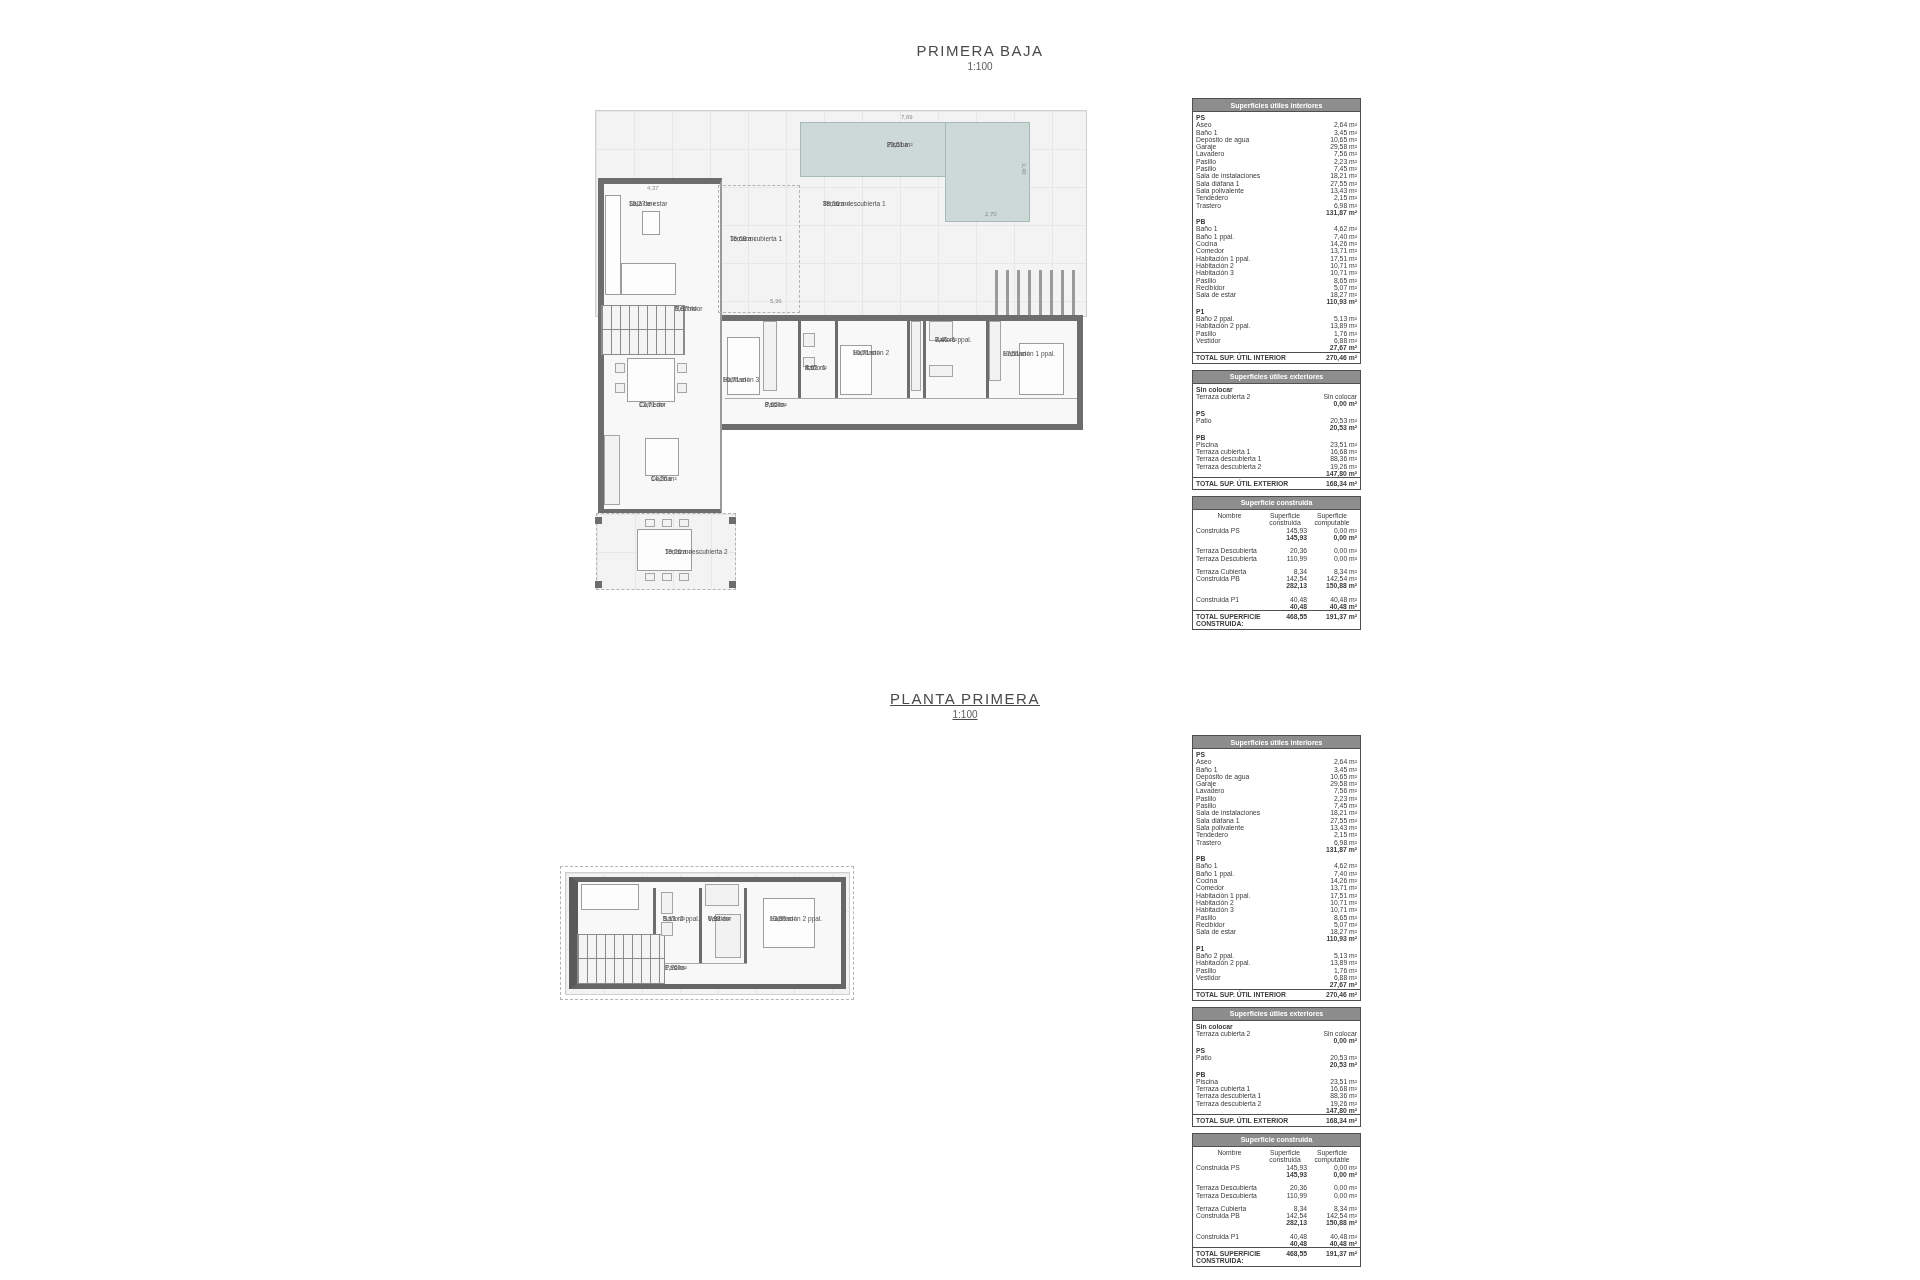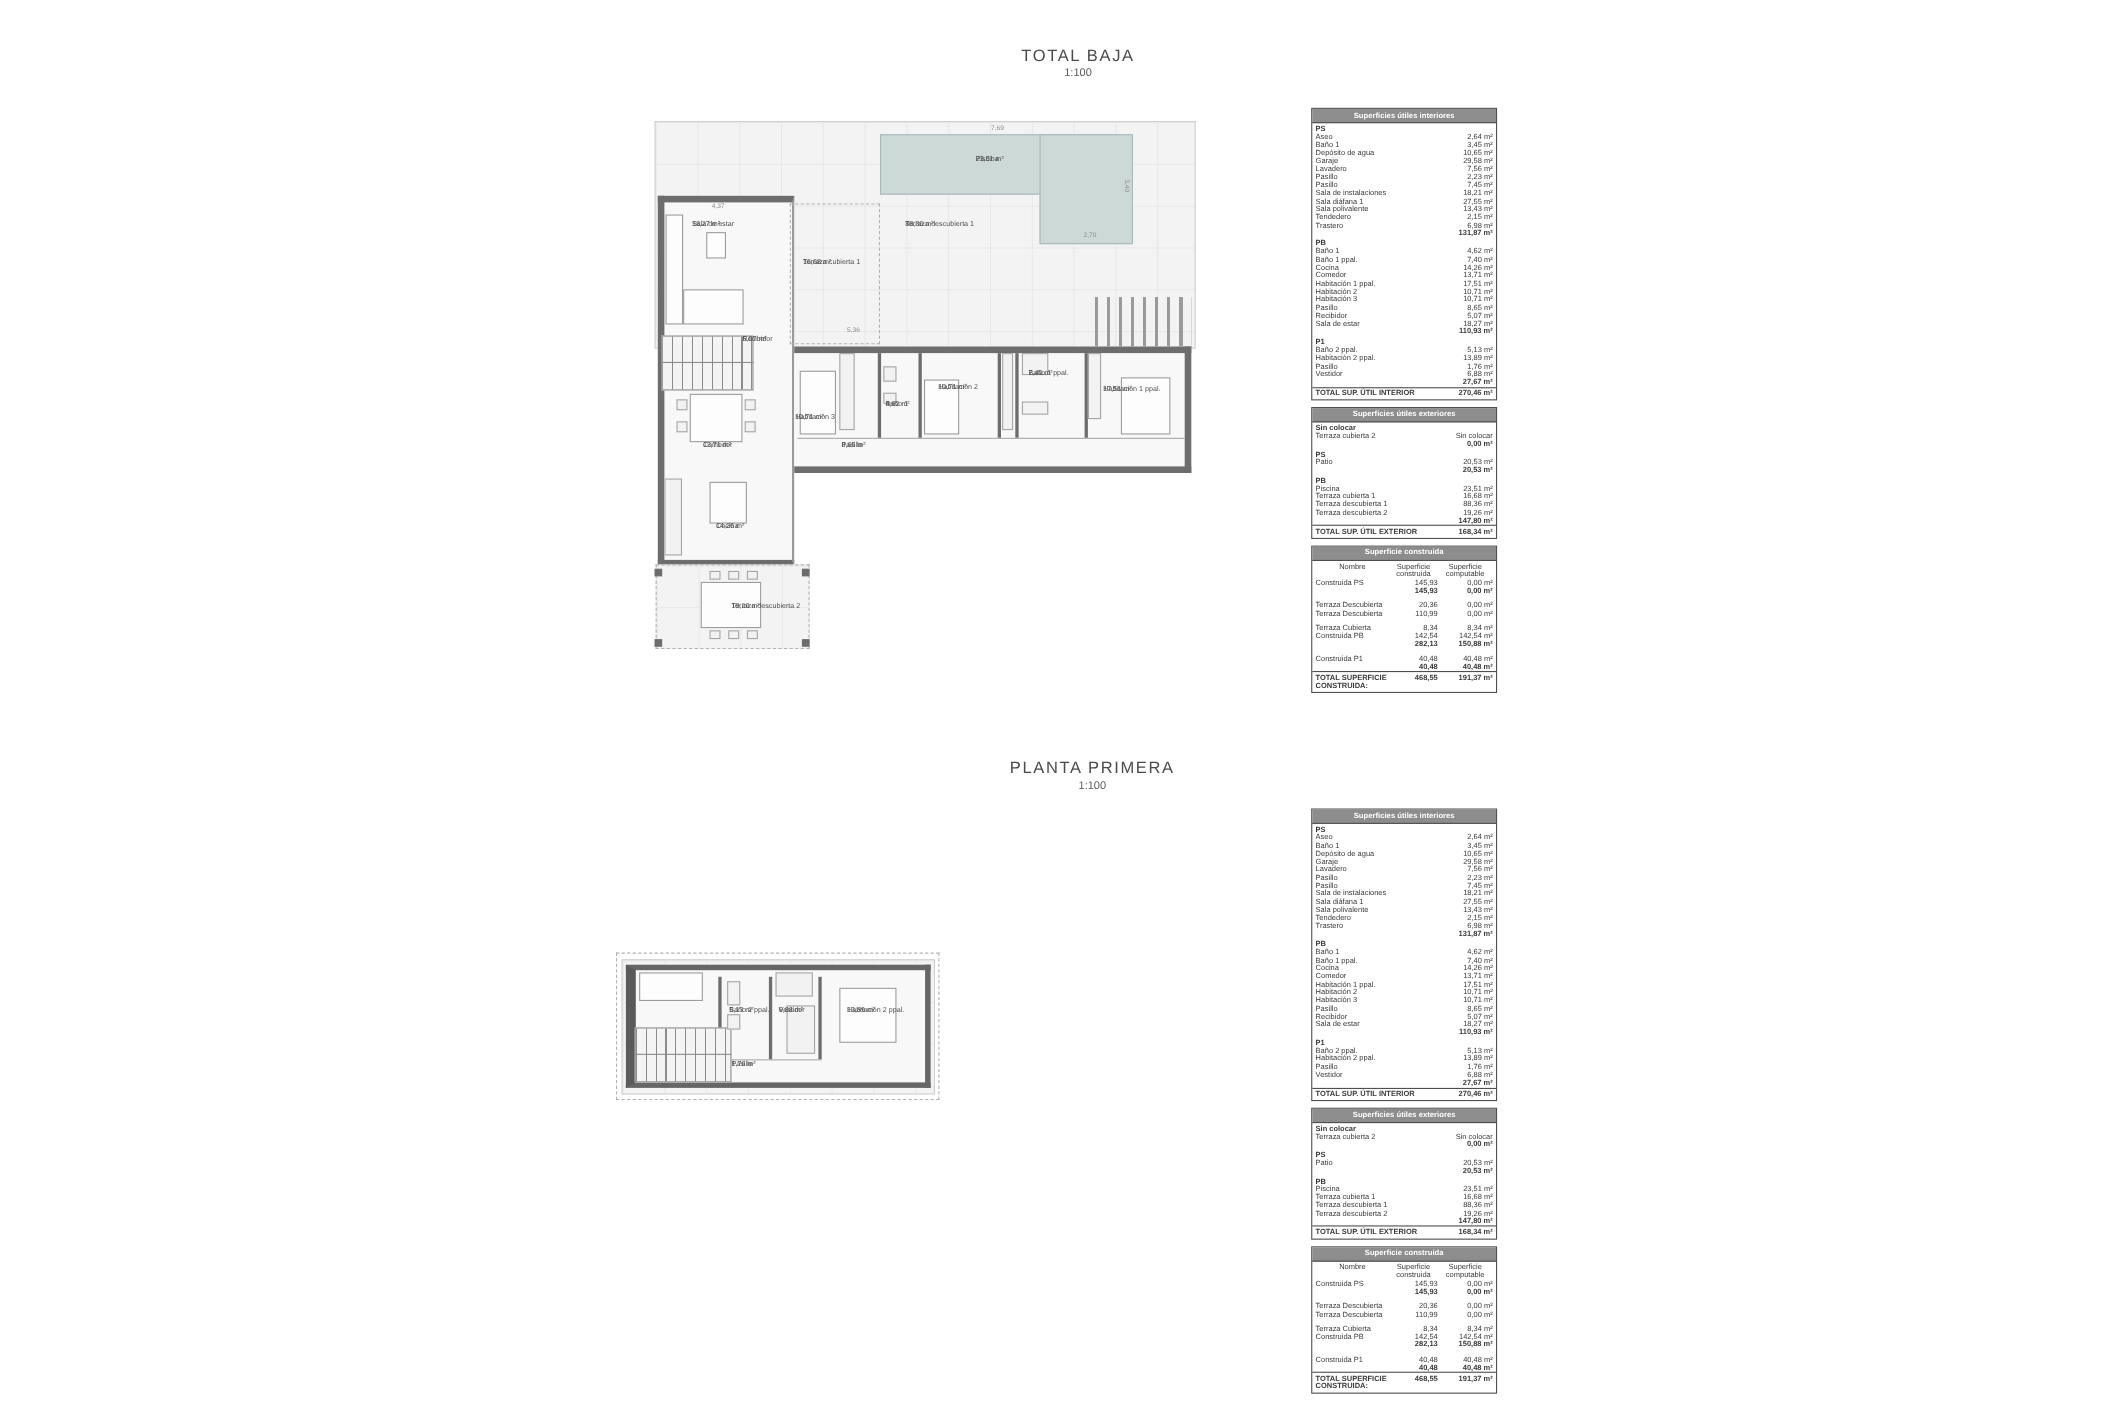--- a/index.html
+++ b/index.html
@@ -51,21 +51,21 @@
   .trow3.colhd .c1,.trow3.colhd .c2,.trow3.colhd .c3{text-align:center;}
   .trow3.bold{font-weight:bold;}
   .trow3.total{font-weight:bold;border-top:1px solid #4f4f4f;padding-top:1.5px;padding-bottom:1.5px;}
 </style>
 </head>
 <body>
 
 <div class="sheet">
 
   <div class="plan-title" style="left:880px;top:42px;width:200px;">
-    <div class="t">TOTAL BAJA</div>
+    <div class="t">PRIMERA BAJA</div>
     <div class="s">1:100</div>
   </div>
 
   <div class="plan" id="plan-baja" style="left:595px;top:105px;width:495px;height:485px;">
 
     <div class="grid" style="left:0;top:5px;width:492px;height:207px;"></div>
 
     <div class="pool" style="left:205px;top:17px;width:215px;height:55px;"></div>
     <div class="pool" style="left:350px;top:17px;width:85px;height:100px;"></div>
 
@@ -180,21 +180,21 @@
         <span class="nm">Terraza descubierta 2</span>
         <span class="area">19,26 m²</span>
       </div>
       <div class="dim-label" style="left: 306px; top: 9px;">7,69</div>
       <div class="dim-label rot" style="left: 432px; top: 58px;">3,40</div>
       <div class="dim-label" style="left: 390px; top: 106px;">2,70</div>
       <div class="dim-label" style="left: 52px; top: 80px;">4,37</div>
       <div class="dim-label" style="left: 175px; top: 193px;">5,36</div>
     </div>
 
-  <div class="plan-title" style="left:893px;top:690px;width:200px;">
+  <div class="plan-title" style="left:865px;top:690px;width:200px;text-decoration:underline;">
     <div class="t">PLANTA PRIMERA</div>
     <div class="s">1:100</div>
   </div>
 
   <div class="plan" id="plan-primera" style="left:565px;top:872px;width:295px;height:135px;">
     <div class="dashed" style="left:-5px;top:-6px;width:294px;height:134px;"></div>
     <div class="grid" style="left:0;top:0;width:285px;height:123px;"></div>
     <div class="room" style="left:4px;top:5px;width:277px;height:112px;border:5px solid #666;border-left:9px solid #5a5a5a;"></div>
 
     <div class="wall" style="left:88px;top:16px;width:3px;height:75px;"></div>

